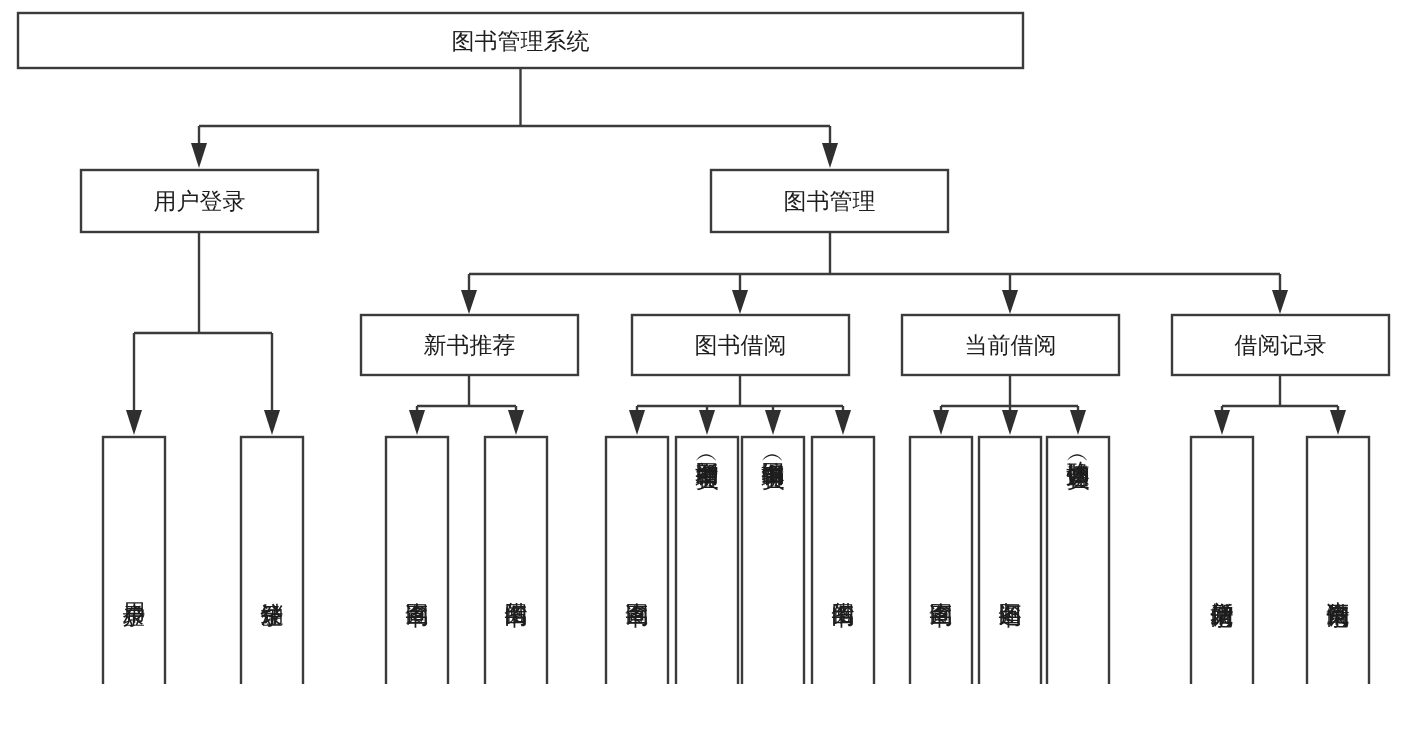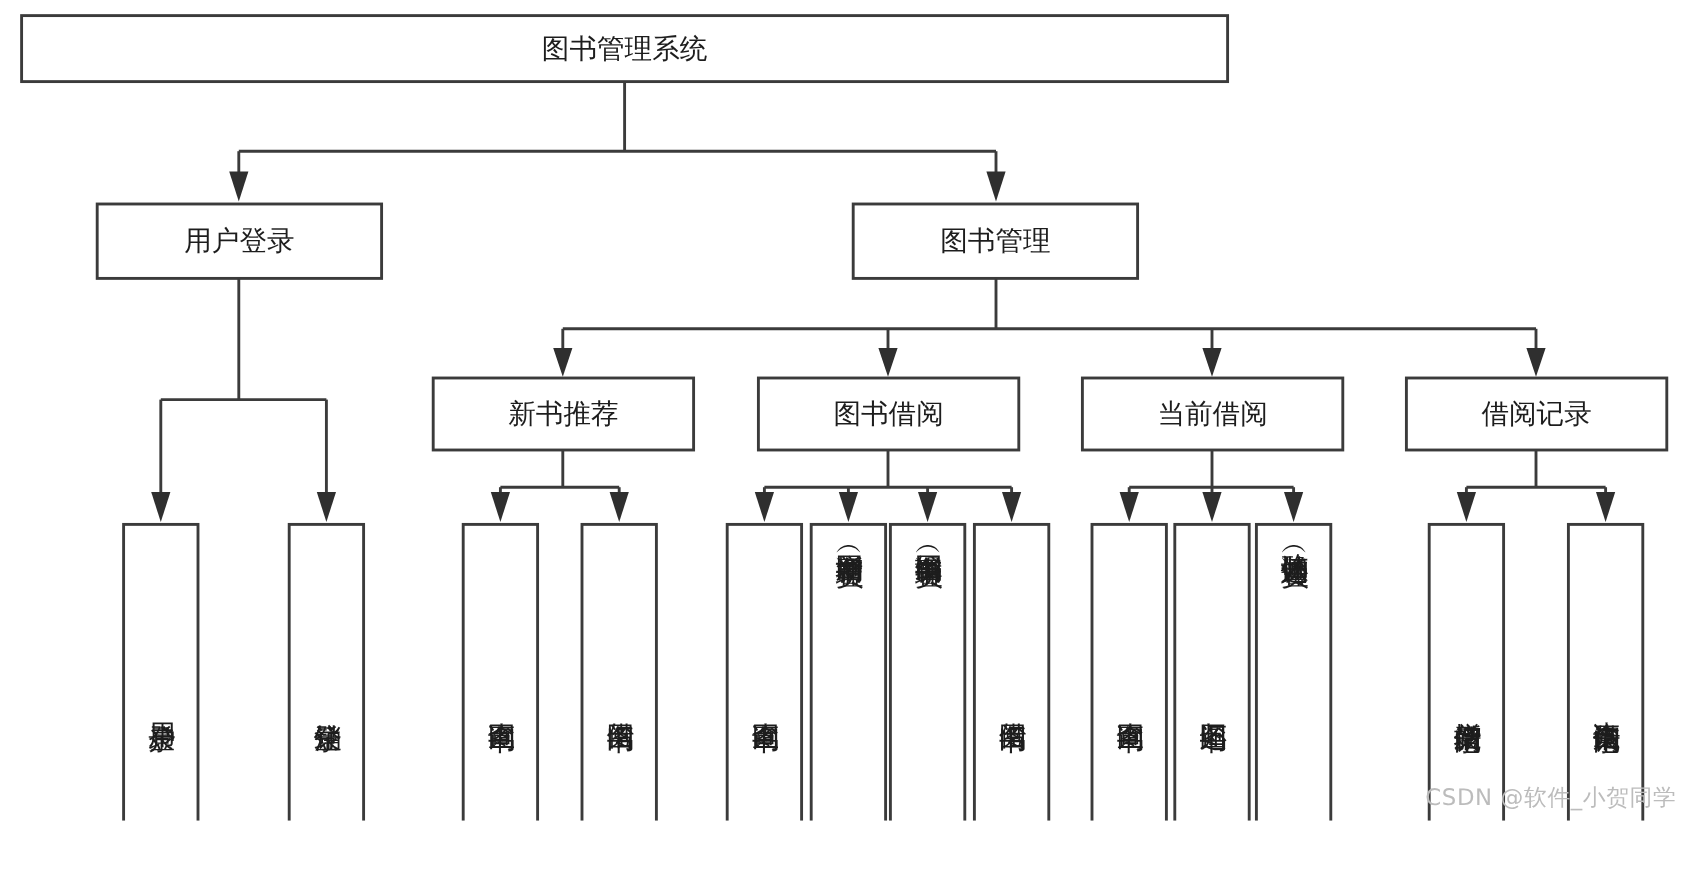--- a/index.html
+++ b/index.html
@@ -259,15 +259,14 @@
   </div>
 
   <div class="vlabel-wrap" style="left:1191px; top:437px; width:62px; height:297px; align-items:center;">
     <span class="vlabel-text">新增借阅记录</span>
   </div>
 
   <div class="vlabel-wrap" style="left:1307px; top:437px; width:62px; height:297px; align-items:center;">
     <span class="vlabel-text">查询借阅记录</span>
   </div>
 
-  <div class="watermark">CSDN @软件_小贺同学</div>
 
 </div>
 
 </body></html>

